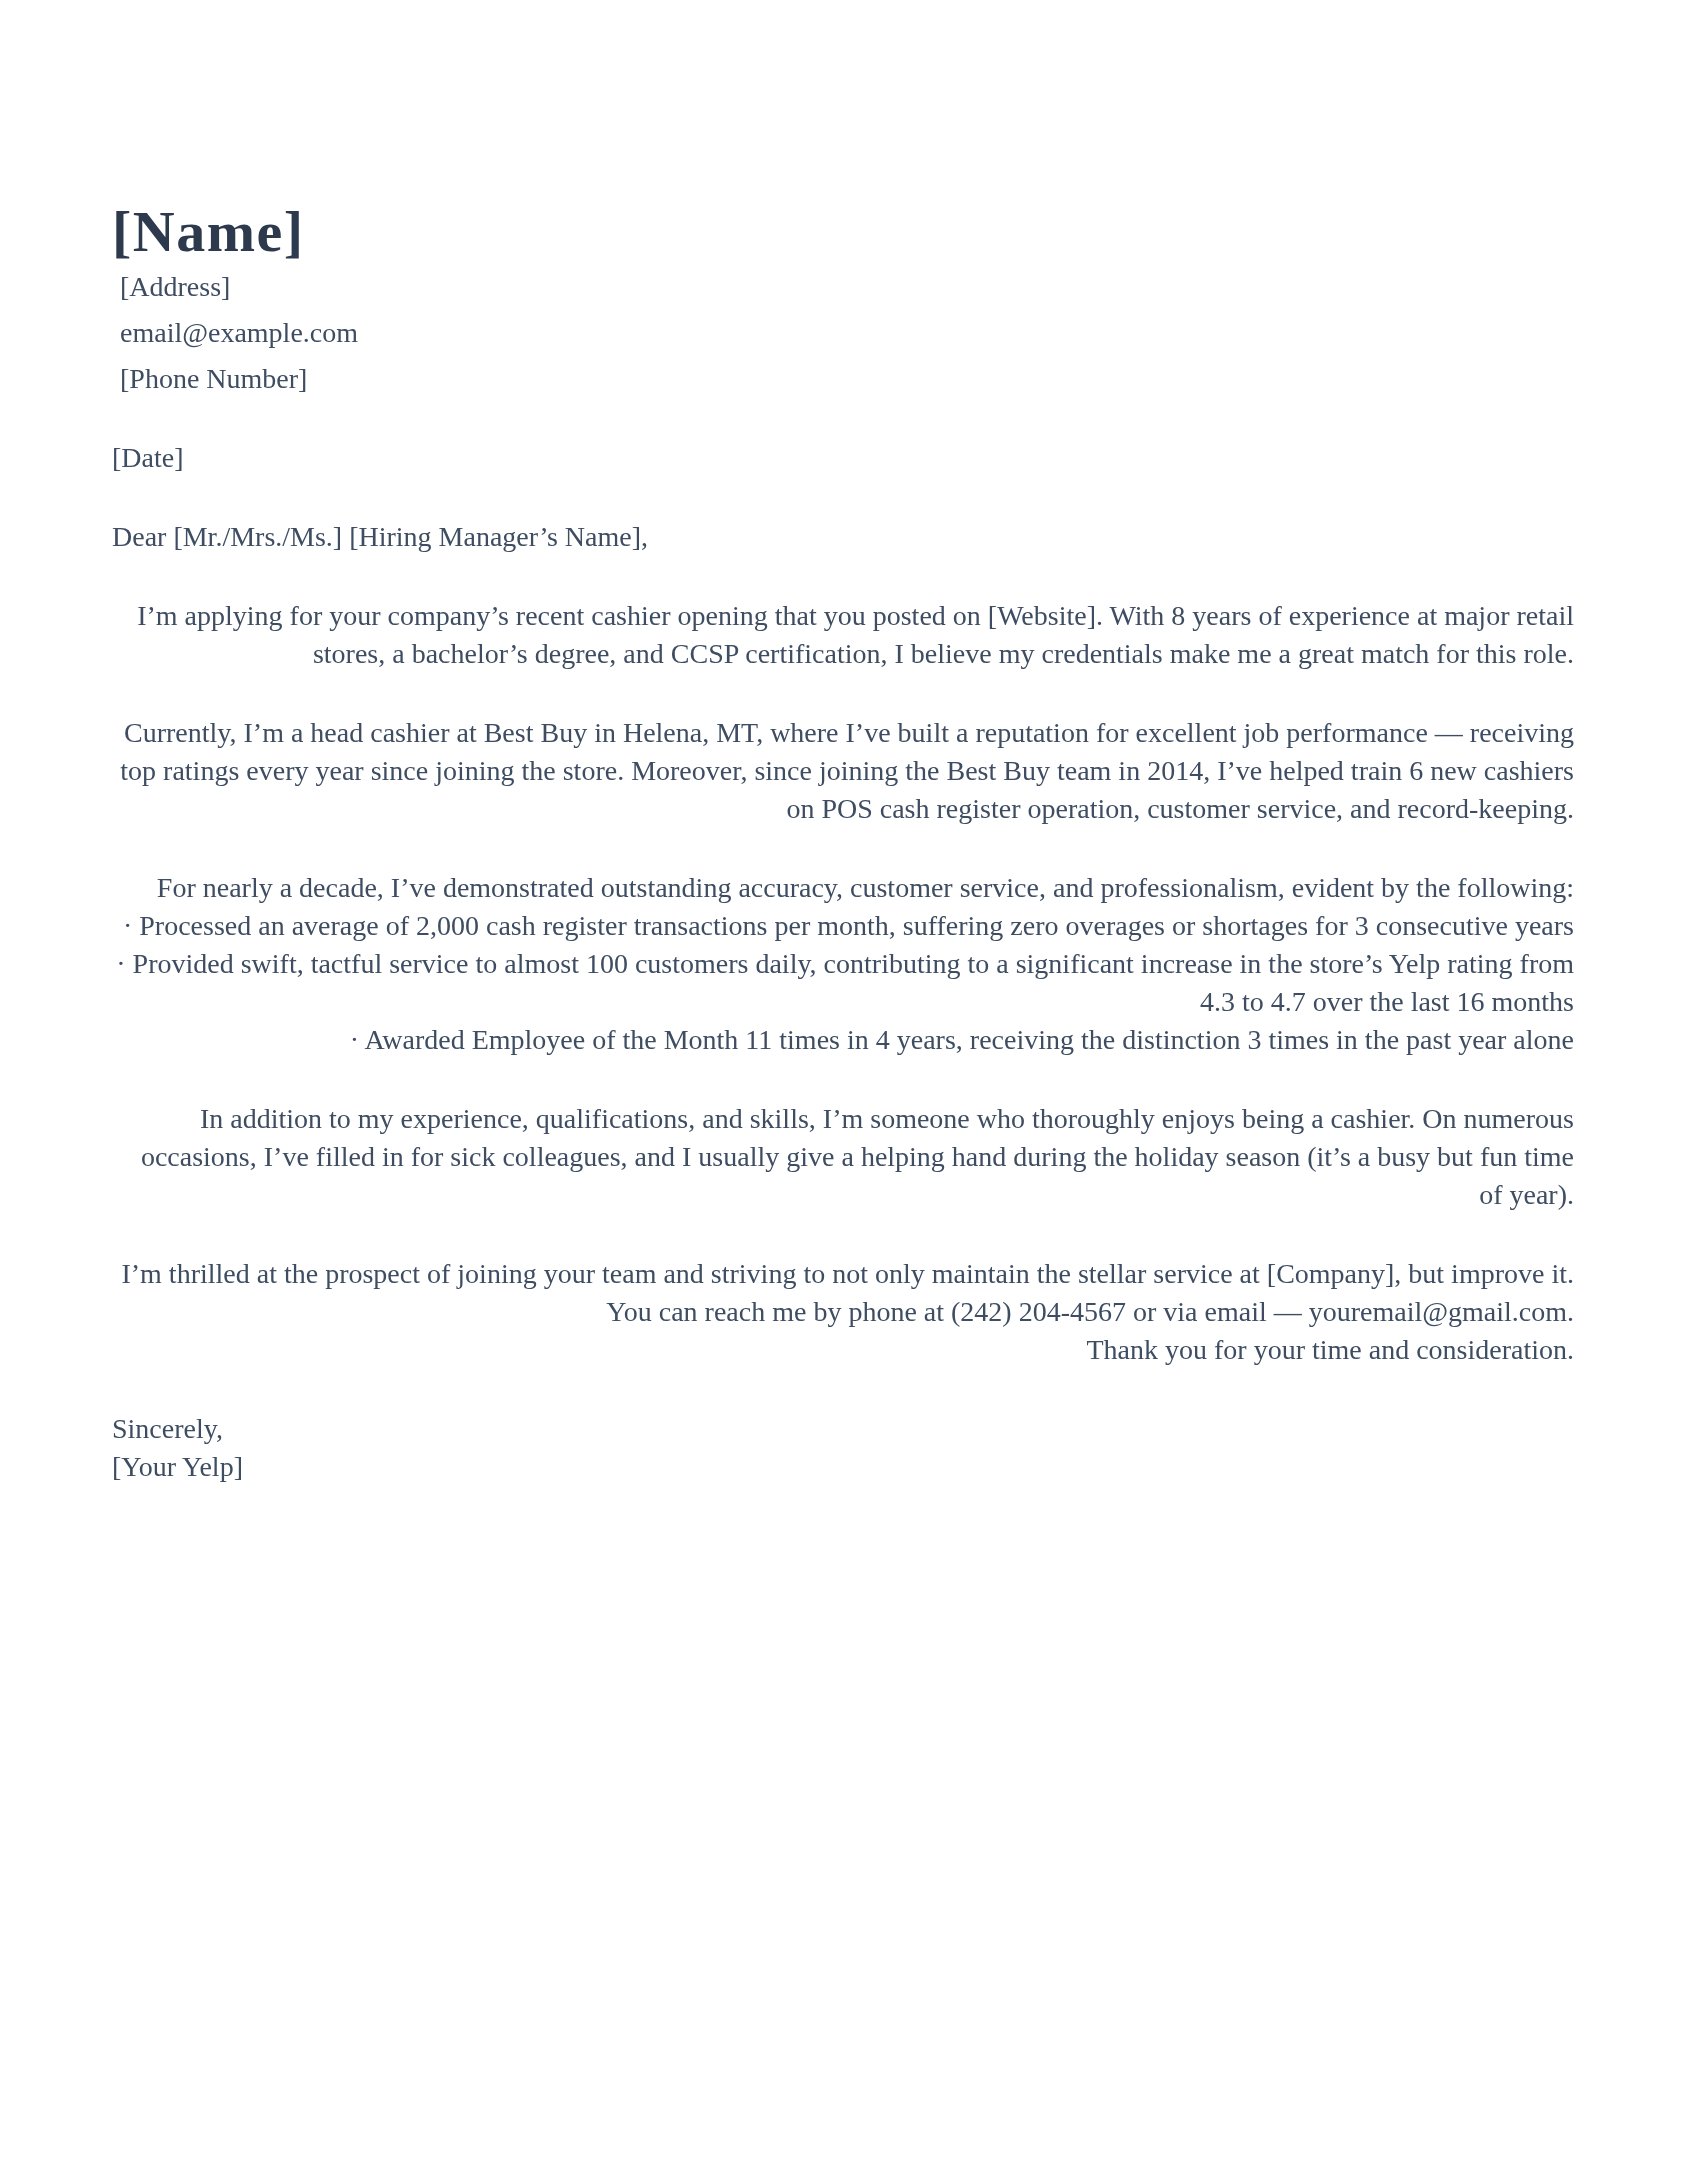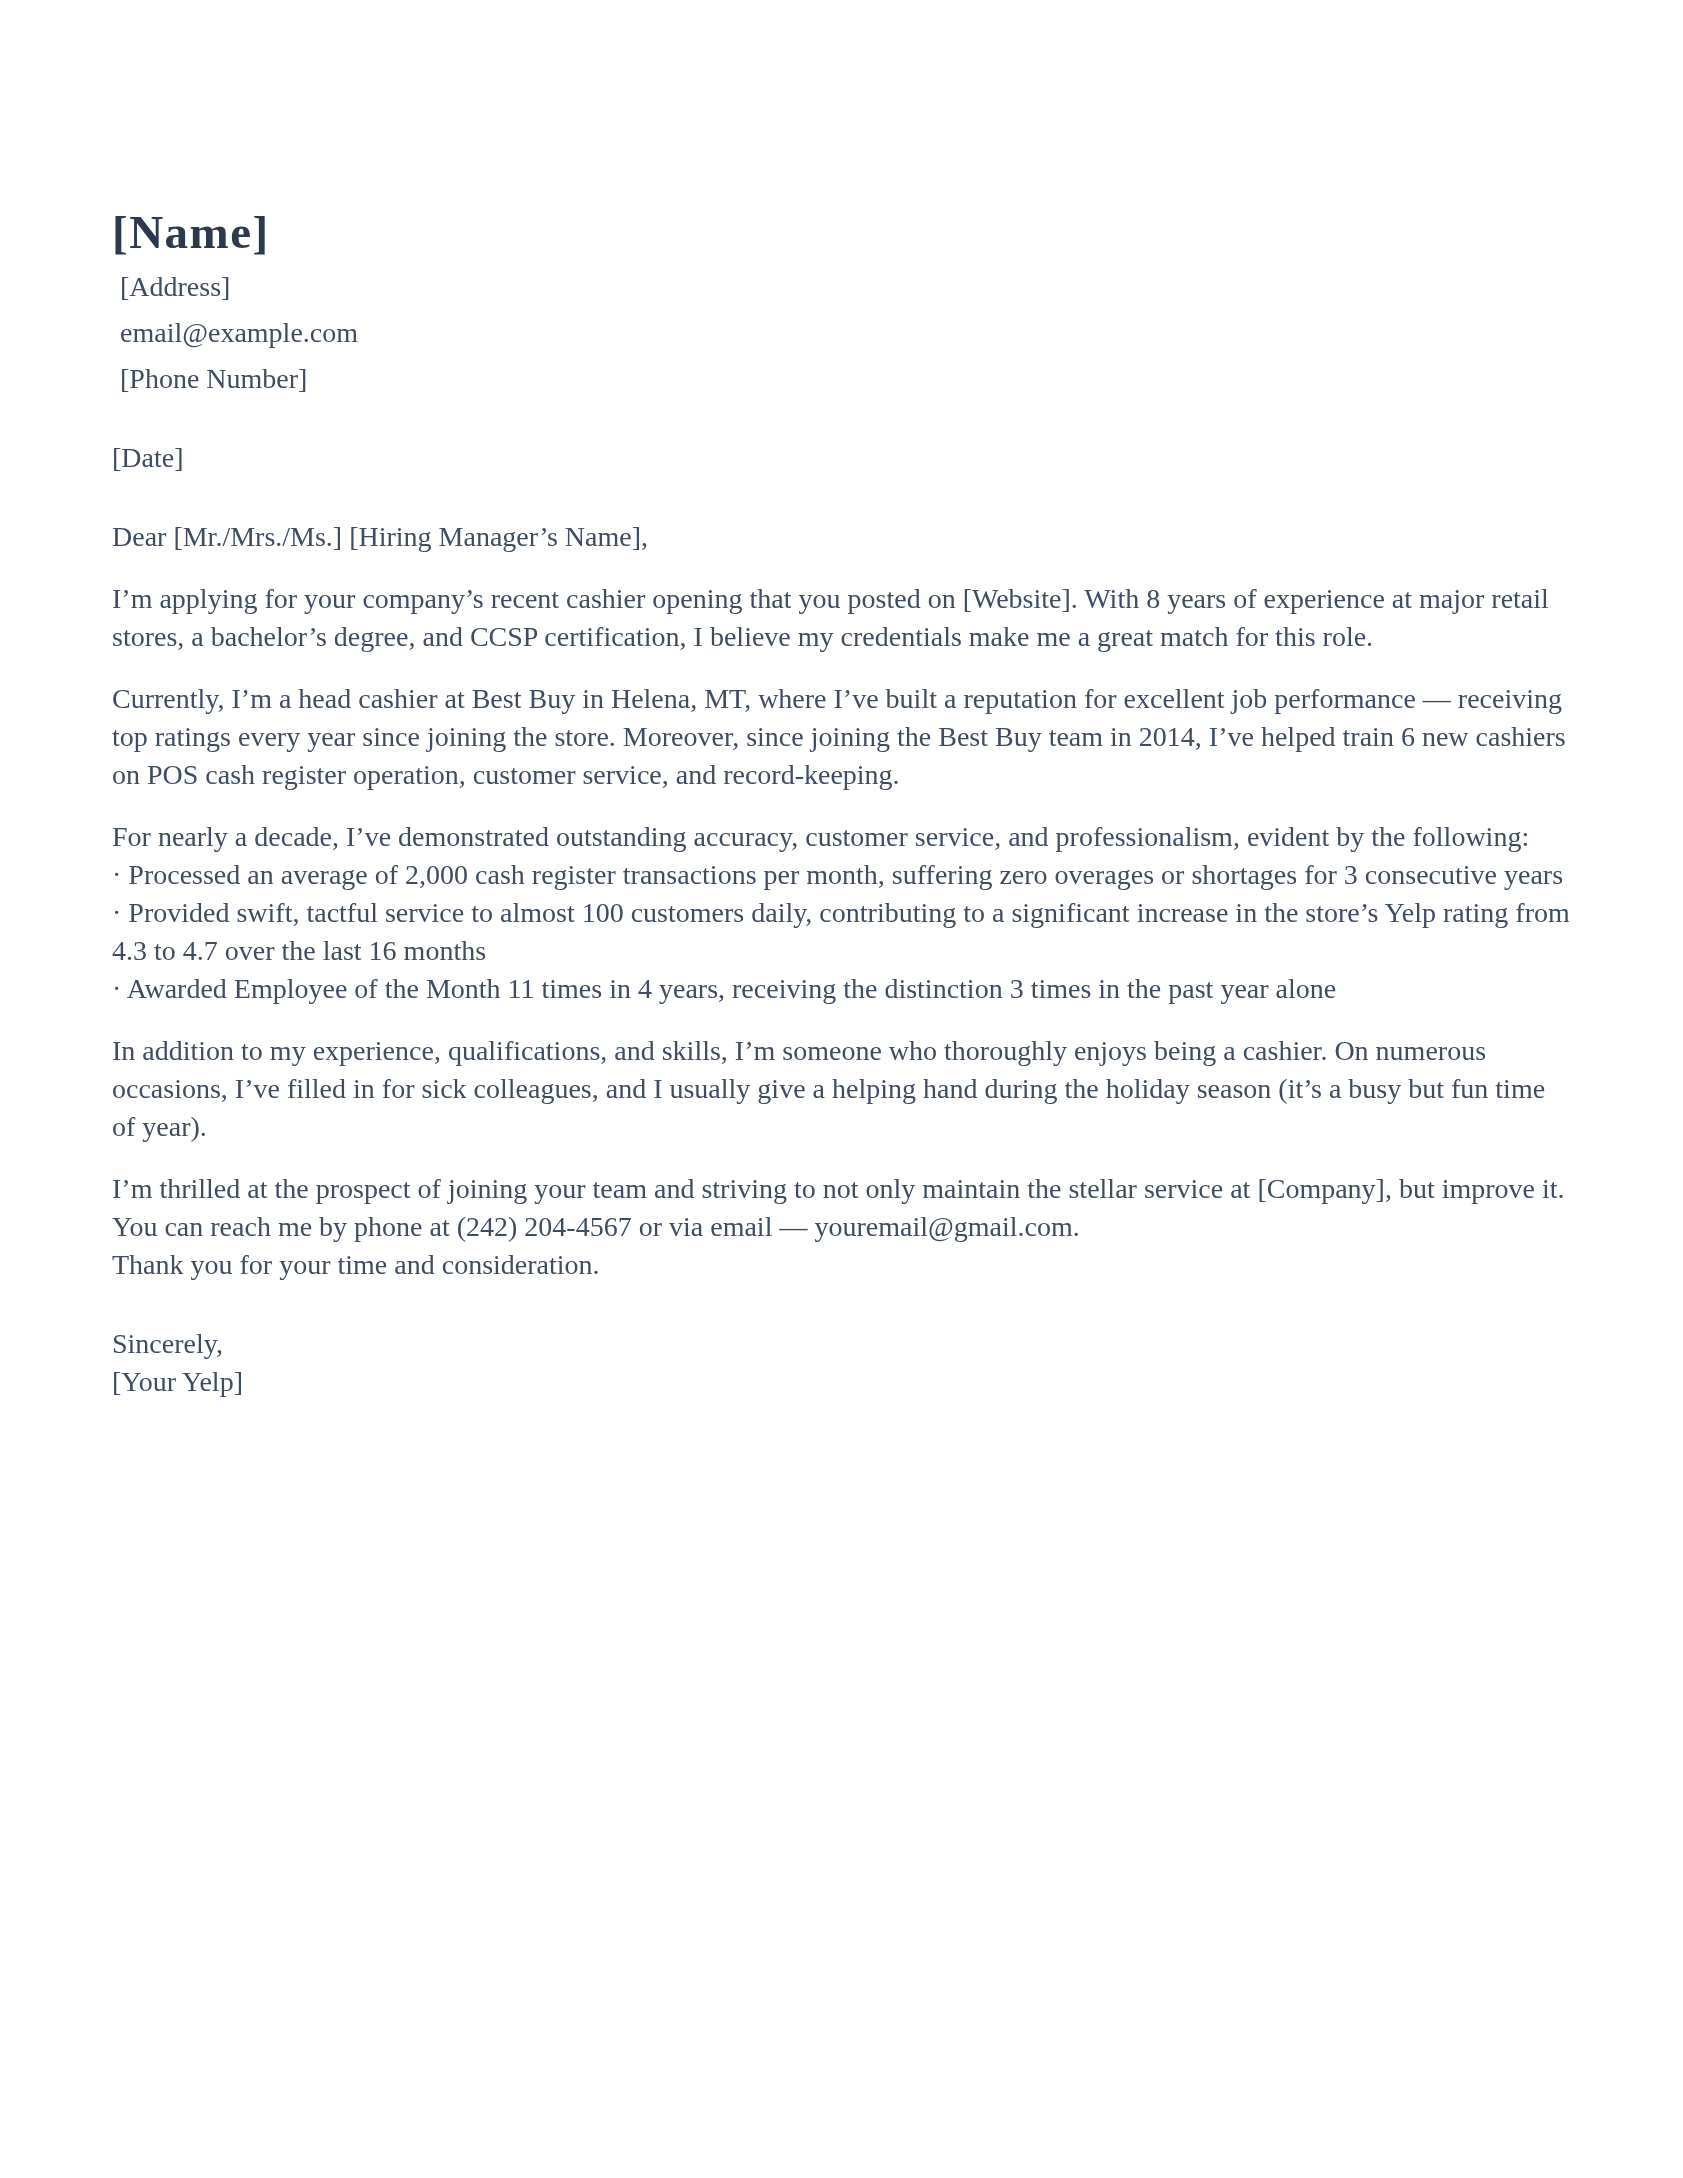--- a/index.html
+++ b/index.html
@@ -10,29 +10,29 @@
     box-sizing: border-box;
     padding: 204px 109px 0 112px;
     background: var(--background, #ffffff);
     font-family: "Liberation Serif", "DejaVu Serif", serif;
     color: var(--body, #3e4d62);
     font-size: 28px;
     line-height: 38px;
   }
   .sender-name {
     margin: 0;
-    font-size: 47px;
+    font-size: 58px;
     line-height: 56px;
     font-weight: 700;
     letter-spacing: 1.5px;
     color: var(--heading, #2d3a4e);
   }
   .contact-line { margin: 8px; }
   .block { margin: 41px 0 0 0; }
-  .para { margin: 24px 0 0 0; max-width: 1465px; }
+  .para { margin: 41px 0 0 0; max-width: 1465px; text-align: right; }
   .line { margin: 0; }
 </style>
 </head>
 <body>
 
 <div class="page">
 
   <h1 class="sender-name">[Name]</h1>
 
   <div class="contact">

